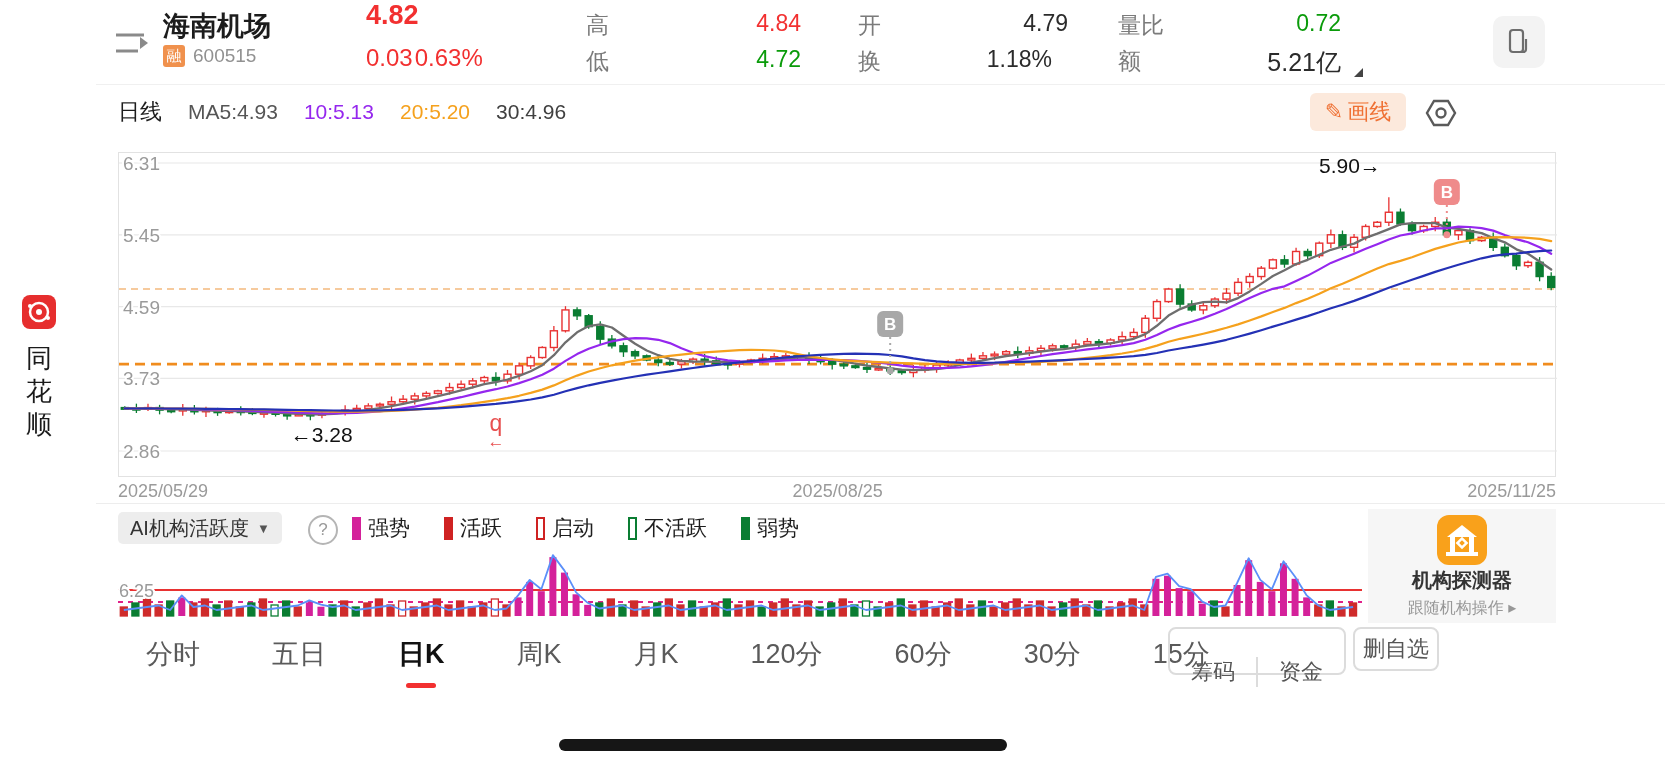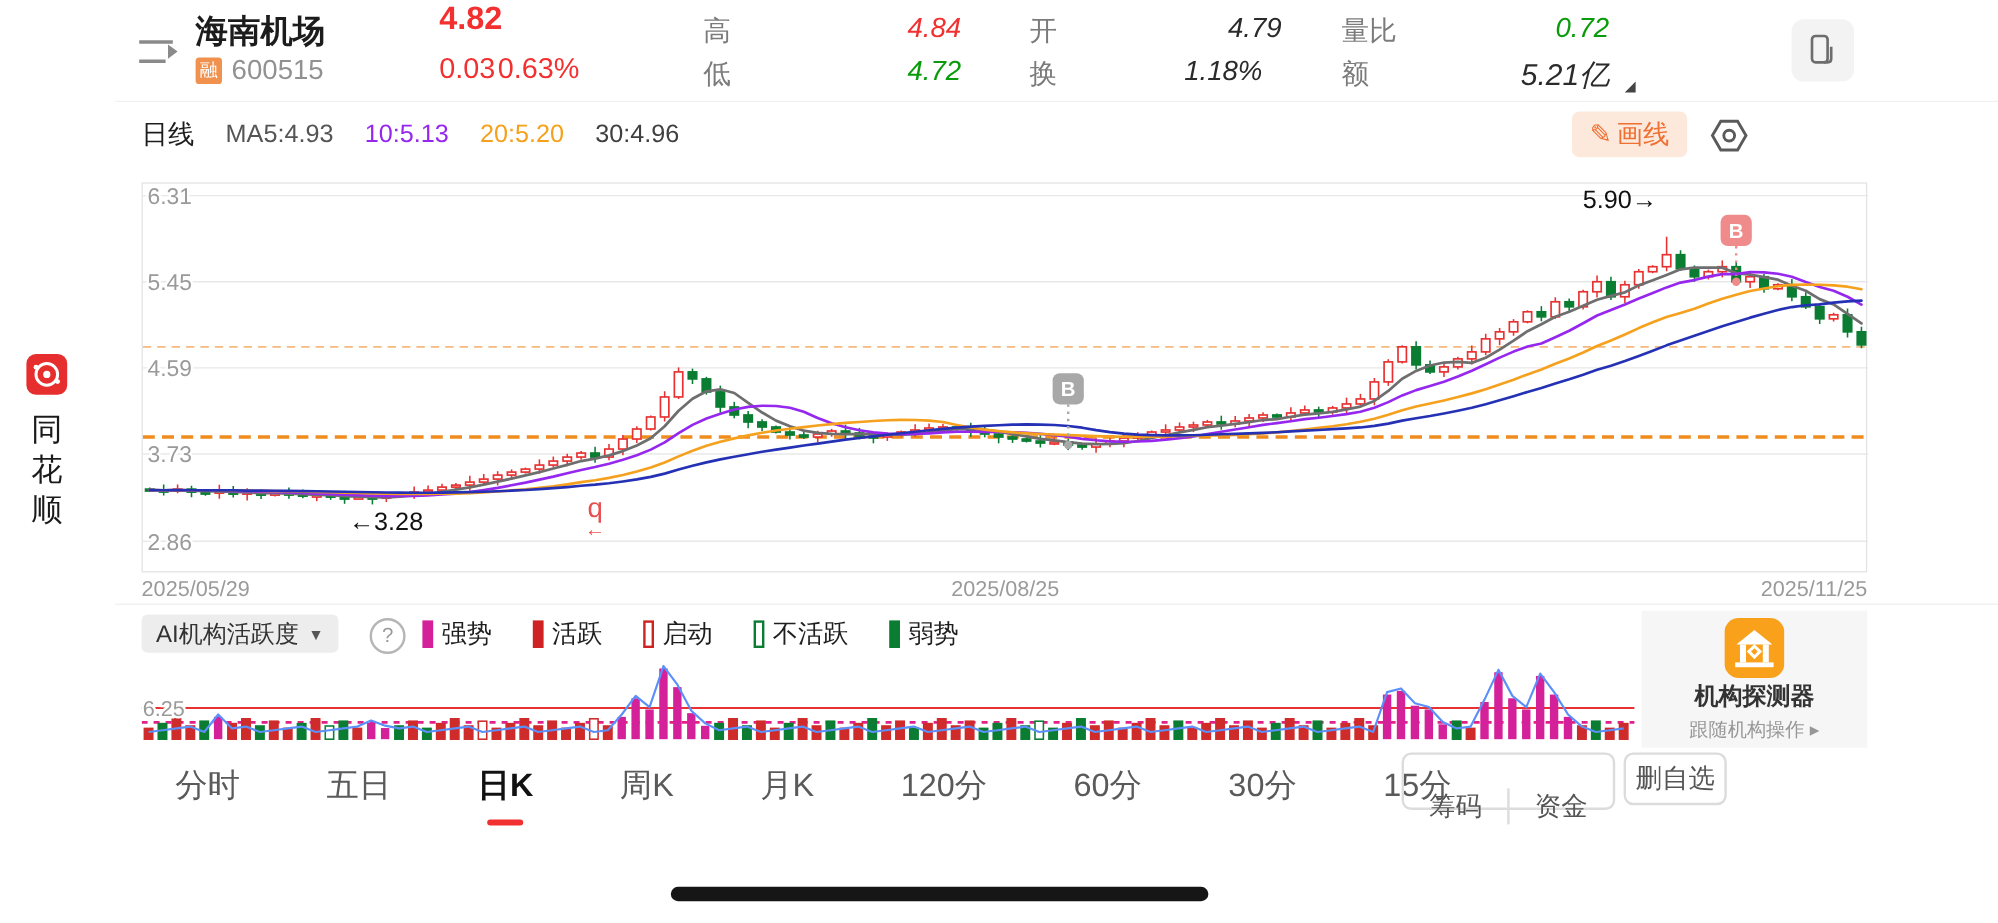--- a/index.html
+++ b/index.html
@@ -7,27 +7,27 @@
           font-family:"Liberation Sans","DejaVu Sans",sans-serif;color:#222;}
   
   .side-logo{position:absolute;left:22px;top:295px;width:34px;height:34px;border-radius:8px;background:#e62e2e;}
   .side-name{position:absolute;left:22px;top:342px;width:34px;text-align:center;font-size:26px;color:#1a1a1a;line-height:33px;}
   
   .header{position:absolute;left:96px;top:0;right:0;height:84px;border-bottom:1px solid #f0f0f0;background:#fff;}
   .sw-icon{position:absolute;left:16px;top:26px;width:40px;height:34px;}
   .stk-name{position:absolute;left:67px;top:8px;font-size:27px;font-weight:bold;color:#1c1c1c;}
   .stk-sub{position:absolute;left:67px;top:45px;display:flex;align-items:center;gap:8px;}
   .fin-badge{width:22px;height:22px;border-radius:3px;background:#f0914d;color:#fff;font-size:15px;display:flex;align-items:center;justify-content:center;}
-  .stk-code{font-size:23px;color:#919191;}
+  .stk-code{font-size:19px;color:#919191;}
   .px-main{position:absolute;left:270px;top:0;font-size:27px;font-weight:bold;}
   .px-chg{position:absolute;left:270px;top:44px;font-size:24px;display:flex;gap:2px;}
   .red{color:#f23030;} .grn{color:#0a9b0a;} .dark{color:#2b2b2b;}
   .stat-col{position:absolute;top:0;height:84px;}
   .stat-lab{position:absolute;font-size:23px;color:#7b7b7b;}
-  .stat-val{position:absolute;font-size:23px;text-align:right;font-style:italic;}
+  .stat-val{position:absolute;font-size:23px;text-align:right;}
   .r1{top:10px;} .r2{top:46px;}
   .amt{font-size:25px;}
   .expand-tri{position:absolute;right:-22px;bottom:2px;width:0;height:0;border-left:9px solid transparent;border-bottom:9px solid #444;}
   .phone-btn{position:absolute;right:120px;top:16px;width:52px;height:52px;background:#f3f3f3;border-radius:10px;display:flex;align-items:center;justify-content:center;}
   
   .ma-row{position:absolute;left:118px;top:92px;height:40px;display:flex;align-items:center;gap:26px;font-size:21px;}
   .ma-period{color:#1d1d1d;font-size:22px;}
   .ma5{color:#555;} .ma10{color:#9527ee;} .ma20{color:#f5a11d;} .ma30{color:#404040;}
   .draw-btn{position:absolute;left:1310px;top:93px;width:96px;height:38px;background:#fce9dc;border-radius:6px;
             color:#ef7033;font-size:22px;display:flex;align-items:center;justify-content:center;gap:4px;}

